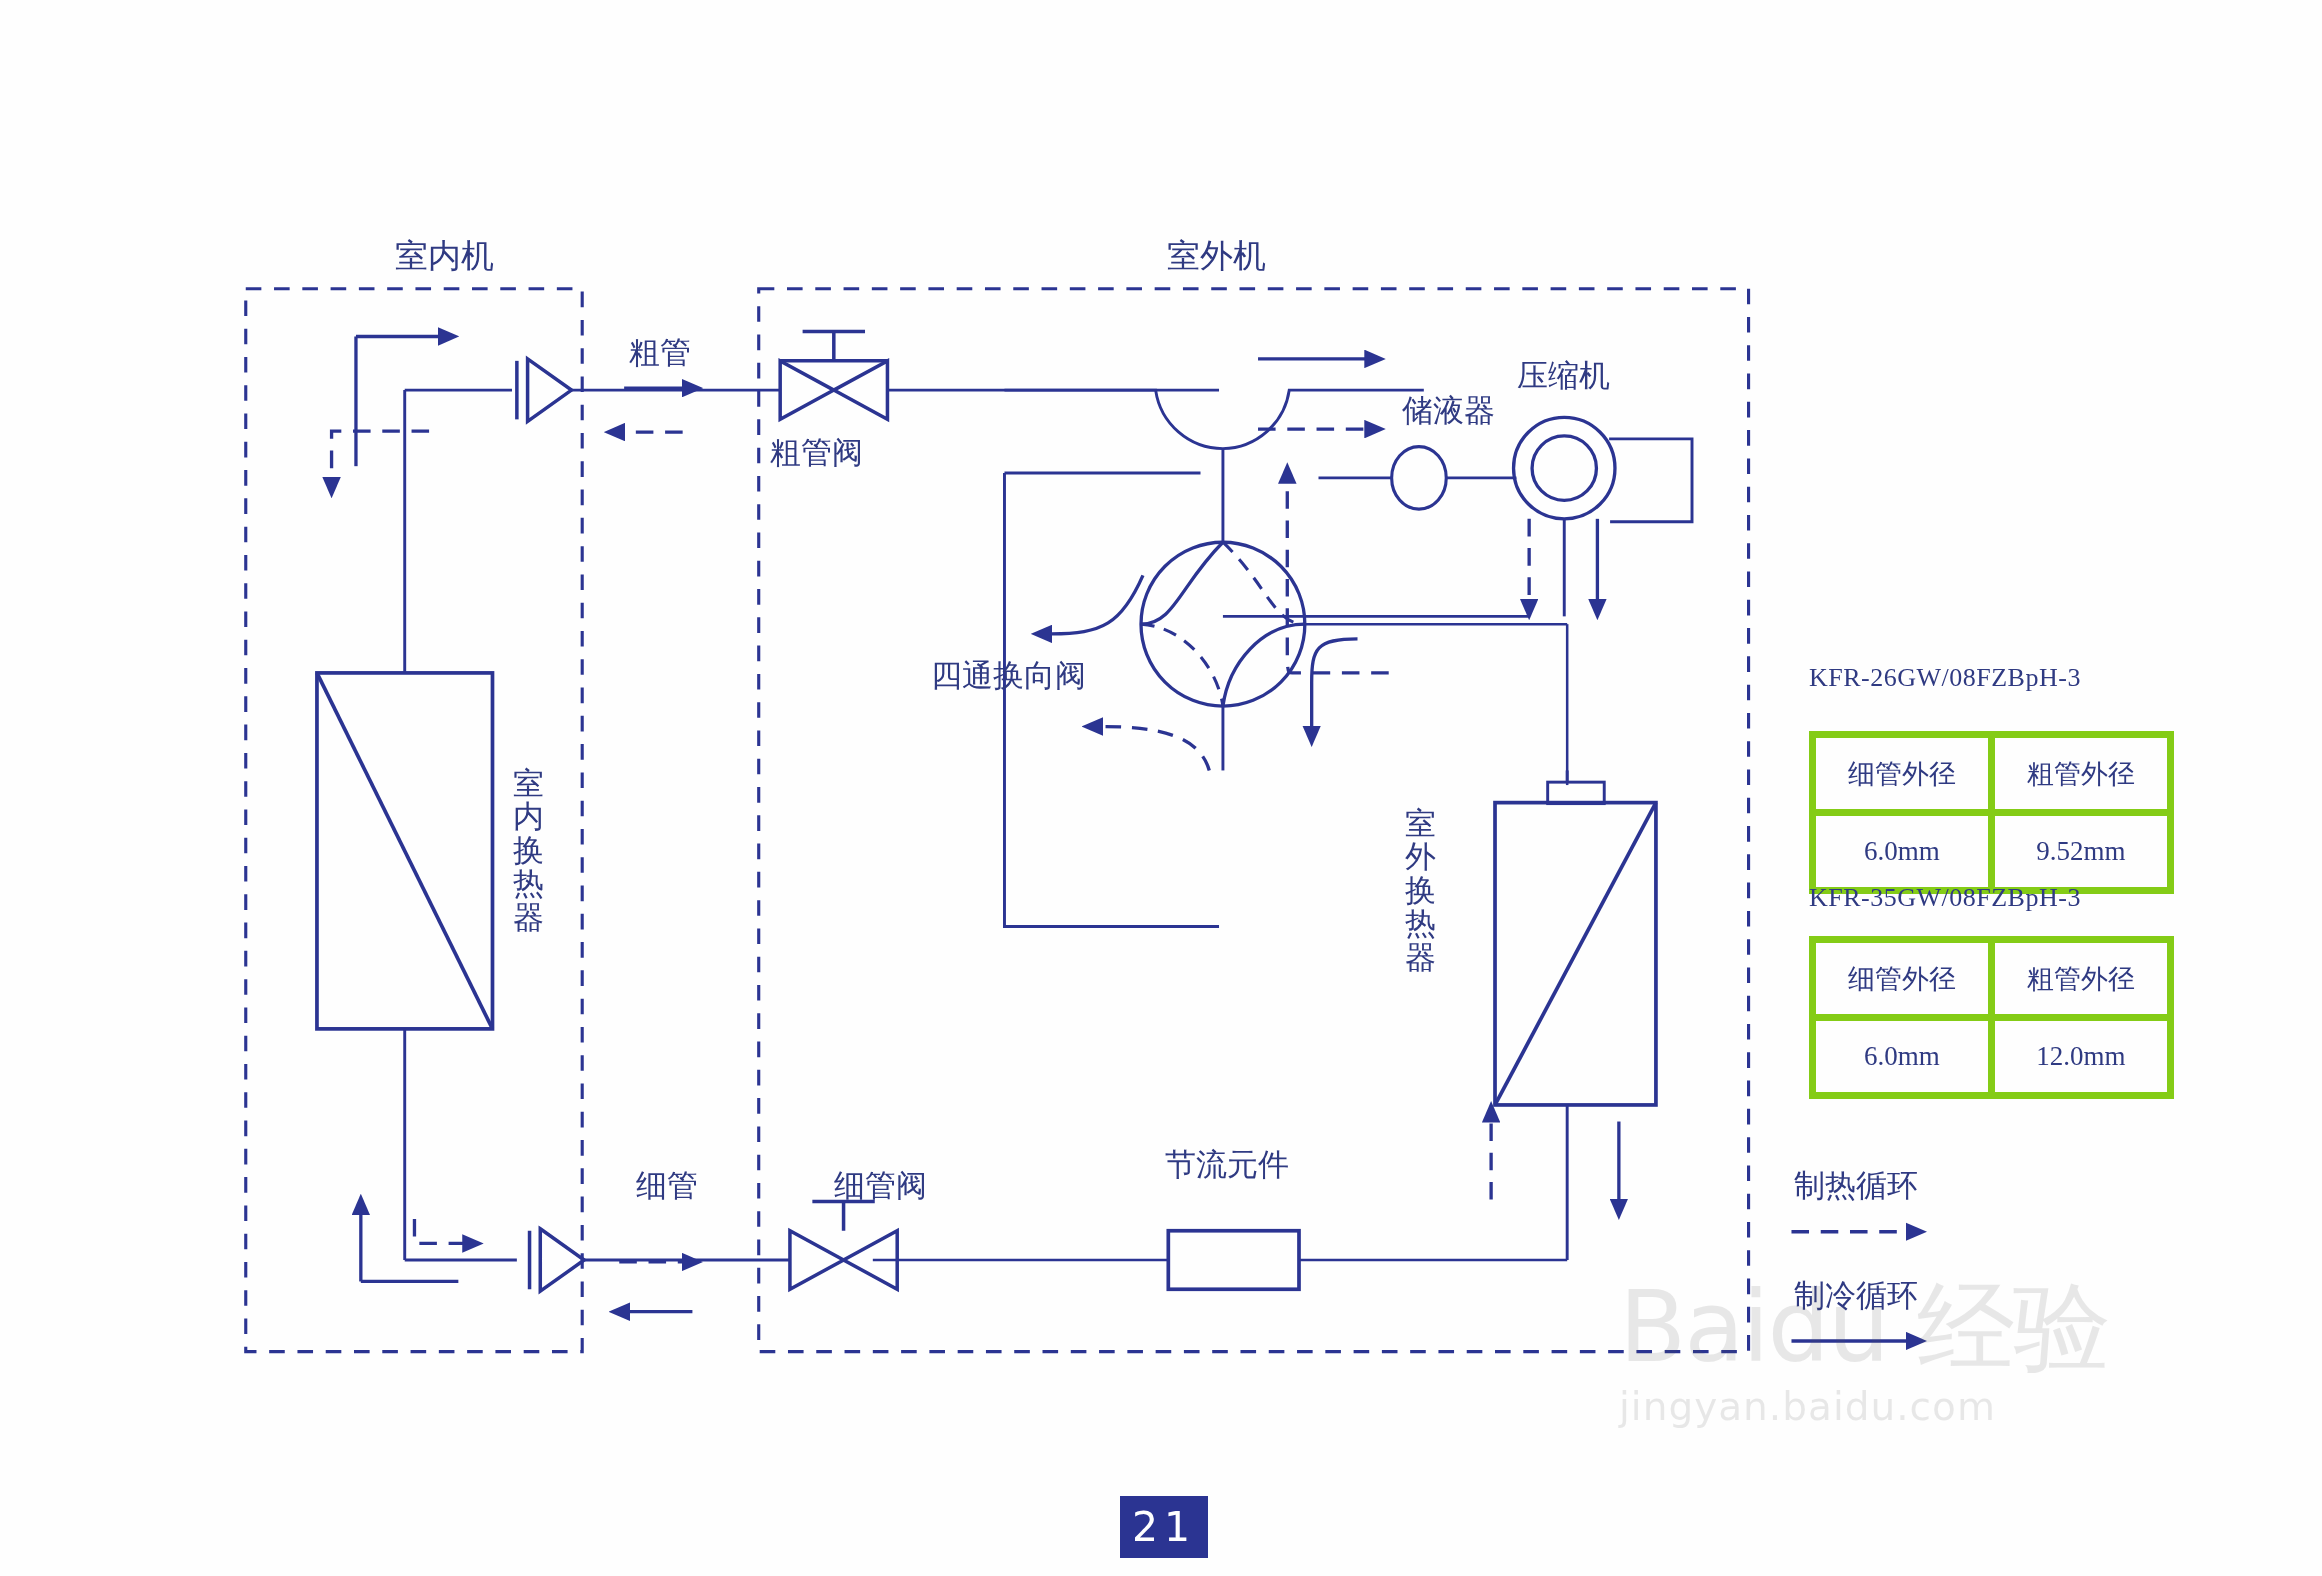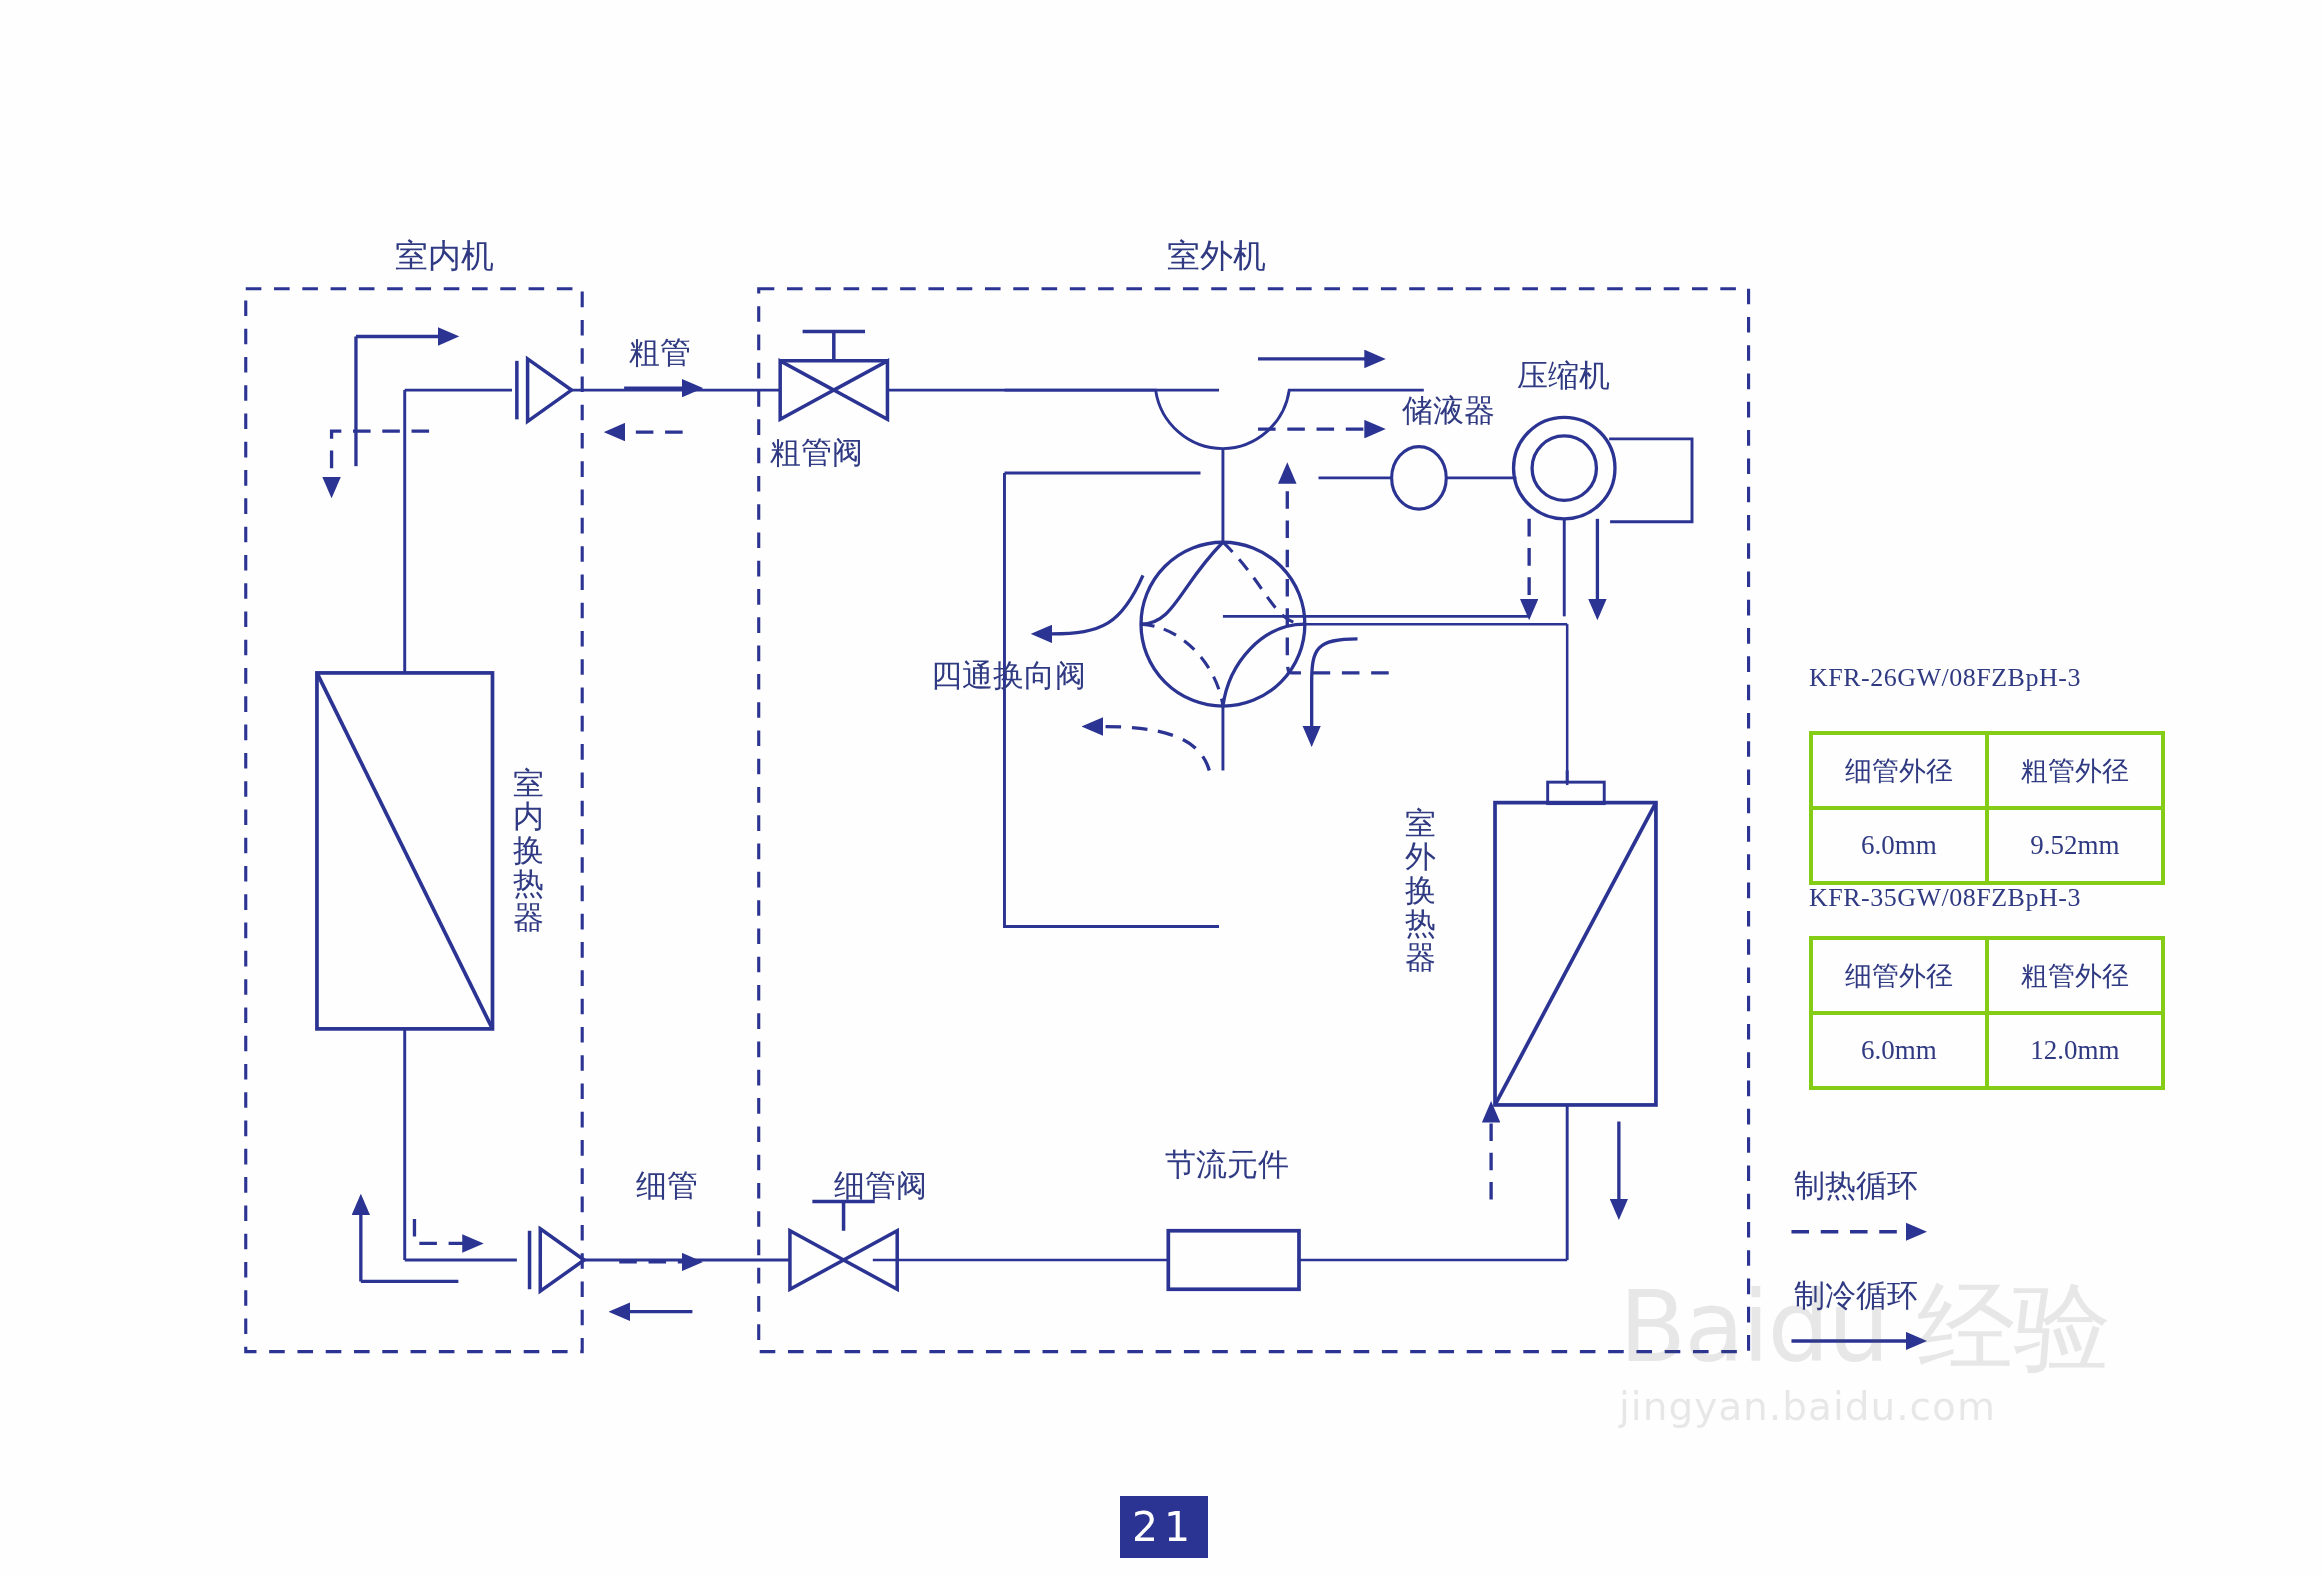--- a/index.html
+++ b/index.html
@@ -16,21 +16,21 @@
   .title{font-size:45px;color:#27307a;letter-spacing:2px;
          font-family:"DejaVu Sans","Liberation Sans",sans-serif;font-weight:500;}
   .hdr{font-size:33px;margin-left:44px;}
   .cap{font-size:31px;}
   .vcap{font-size:31px;line-height:1.08;width:39px;text-align:center;}
 
   
   .spec-title{font-size:26px;color:#2f3a82;letter-spacing:0.5px;}
   table.spec{border-collapse:collapse;position:absolute;color:#2f3a82;}
   table.spec td{
-    border:4px solid #84cc16;
+    border:7px solid #84cc16;
     text-align:center;
     font-size:27px;
     padding:8px;
     height:55px;
   }
   table.spec td.h{width:156px;}
   table.spec td.v{width:156px;}
 
   
   #pagechip{

